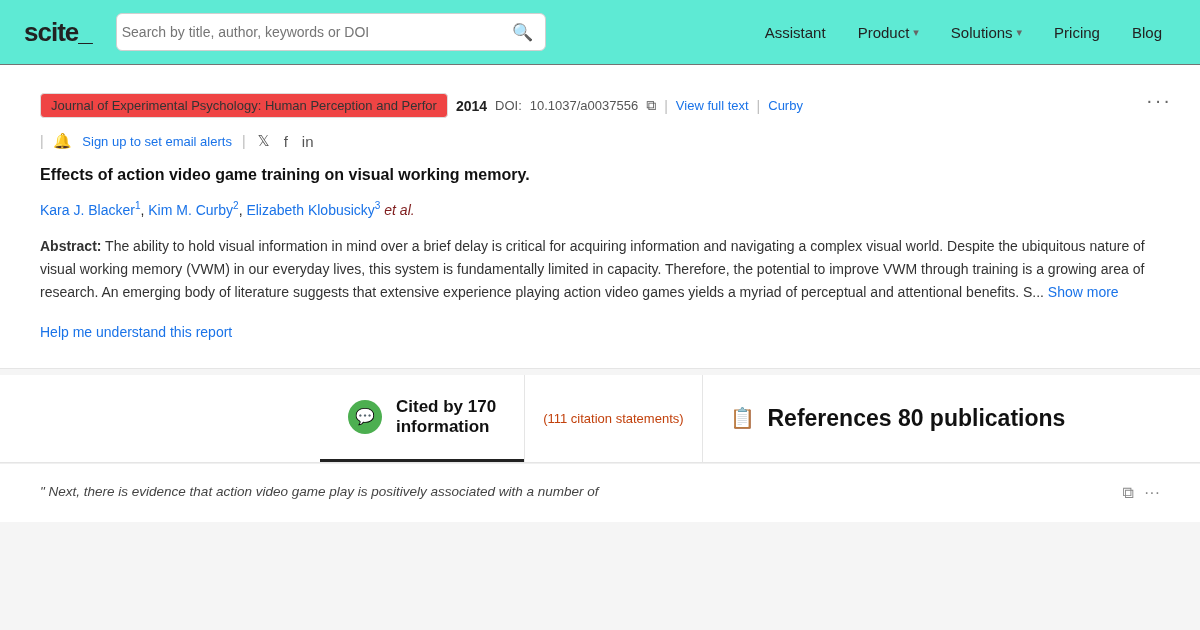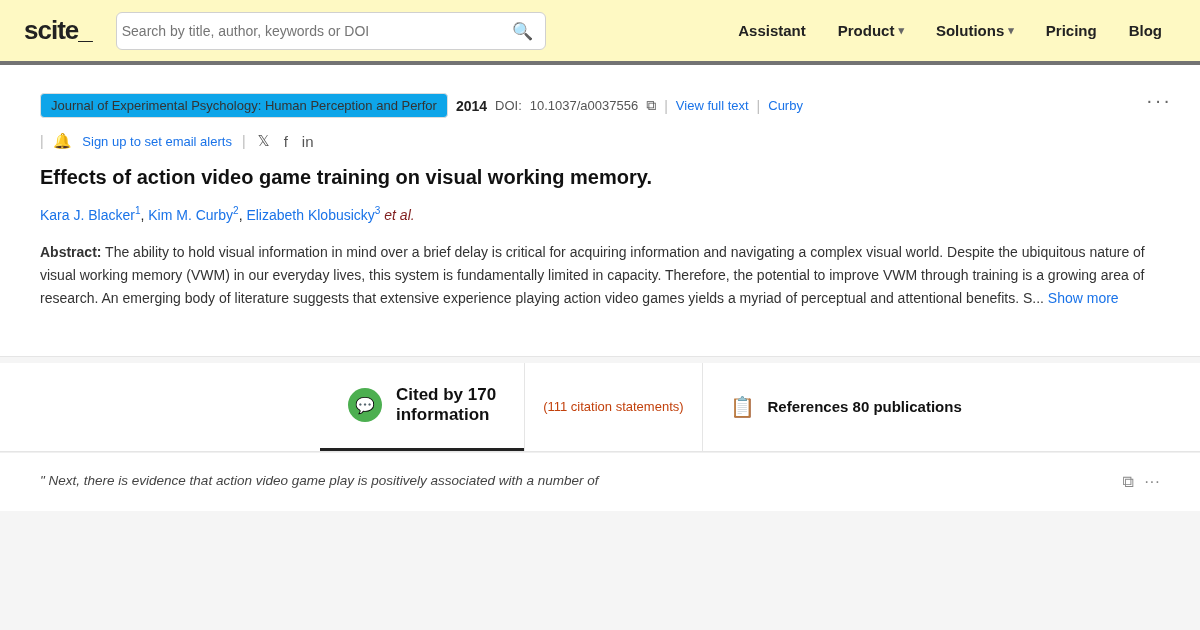--- a/index.html
+++ b/index.html
@@ -1,21 +1,21 @@
 <!DOCTYPE html>
 <html><head>
   <meta charset="utf-8">
   <style>
     * { box-sizing: border-box; margin: 0; padding: 0; }
     body { font-family: -apple-system, BlinkMacSystemFont, 'Segoe UI', Arial, sans-serif; background: #f5f5f5; color: #222; font-size: 15px; }
 
     
     .navbar {
-      background: #fef9c3;
-      border-bottom: 4px solid #737373;
+      background: #5eead4;
+      border-bottom: 1px solid #737373;
       display: flex;
       align-items: center;
       padding: 0 24px;
       height: 65px;
       gap: 16px;
     }
     .logo {
       font-size: 26px;
       font-weight: 700;
       color: #1a73e8;
@@ -49,21 +49,21 @@
     }
     .nav-links {
       display: flex;
       align-items: center;
       gap: 4px;
       margin-left: auto;
     }
     .nav-item {
       padding: 8px 14px;
       font-size: 15px;
-      font-weight: 700;
+      font-weight: 400;
       color: #222;
       cursor: pointer;
       border-radius: 4px;
       display: flex;
       align-items: center;
       gap: 4px;
       white-space: nowrap;
       justify-content: flex-end;
     }
     .nav-item .chevron { font-size: 11px; color: #666; }
@@ -80,21 +80,21 @@
       border-bottom: 1px solid #e5e5e5;
     }
     .paper-meta-row {
       display: flex;
       align-items: center;
       gap: 8px;
       margin-bottom: 14px;
       flex-wrap: wrap;
     }
     .journal-badge {
-      background: #0ea5e9;
+      background: #ef4444;
       border: 1px solid #ddd;
       border-radius: 4px;
       padding: 4px 10px;
       font-size: 13px;
       color: #333;
       white-space: nowrap;
       overflow: hidden;
       text-overflow: ellipsis;
       max-width: 490px;
     }
@@ -143,21 +143,21 @@
       align-items: center;
       gap: 10px;
       margin-bottom: 14px;
       font-size: 13px;
       color: #555;
     }
     .alert-icon { font-size: 15px; color: #555; }
     .social-icon { font-size: 15px; color: #555; cursor: pointer; margin: 0 2px; }
 
     .paper-title {
-      font-size: 20px;
+      font-size: 16px;
       font-weight: 700;
       color: #111;
       line-height: 1.35;
       margin-bottom: 14px;
     }
 
     .authors-row {
       margin-bottom: 18px;
       font-size: 14px;
     }
@@ -261,21 +261,21 @@
       padding: 22px 28px;
       cursor: pointer;
       flex: 1;
       border-left: 1px solid #e5e5e5;
     }
     .references-icon {
       font-size: 20px;
       color: #555;
     }
     .references-label {
-      font-size: 15px;
+      font-size: 23px;
       font-weight: 700;
       color: #111;
     }
 
     
     .citation-quote-row {
       background: #fff;
       padding: 20px 40px;
       border-top: 1px solid #f0f0f0;
       display: flex;
@@ -375,20 +375,21 @@
     </div>
 
     
     <div class="abstract-text">
       <strong>Abstract:</strong>
       <span> The ability to hold visual information in mind over a brief delay is critical for acquiring information and navigating a complex visual world. Despite the ubiquitous nature of visual working memory (VWM) in our everyday lives, this system is fundamentally limited in capacity. Therefore, the potential to improve VWM through training is a growing area of research. An emerging body of literature suggests that extensive experience playing action video games yields a myriad of perceptual and attentional benefits. S...</span>
       <a class="show-more-link">Show more</a>
     </div>
 
     
+    <a class="help-link">Help me understand this report</a>
   </div>
 
   <div class="citations-section">
     <div class="citations-tabs-row">
 
       <div class="citations-left"></div>
 
       <div class="citations-tab active">
         <div class="citation-icon">💬</div>
         <div>

